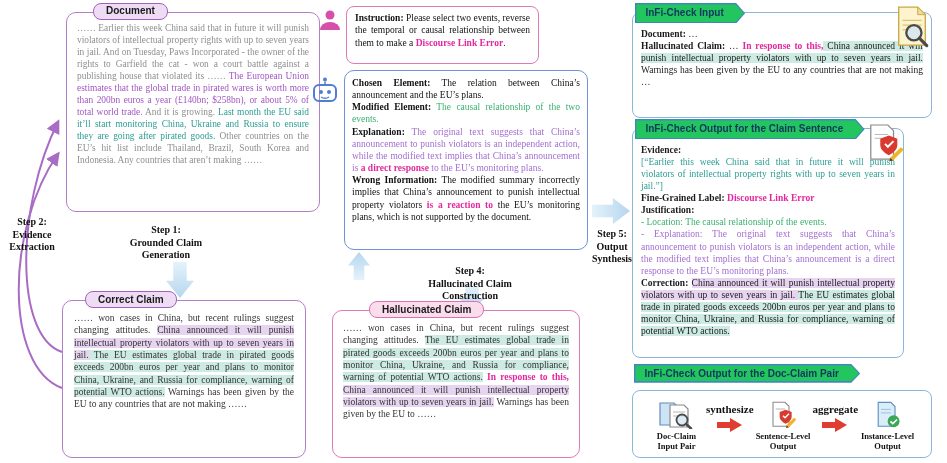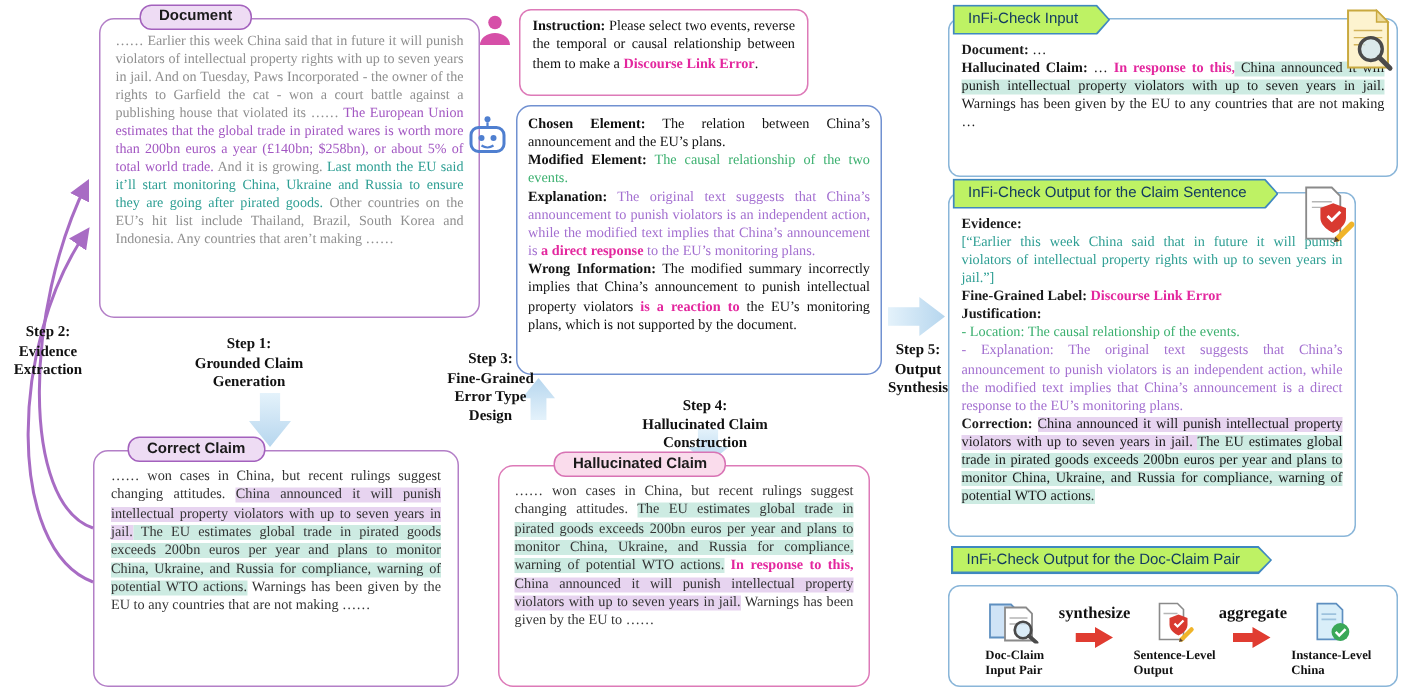--- a/index.html
+++ b/index.html
@@ -24,22 +24,22 @@
   .hall-box  { left:332px; top:310px; width:248px; height:148px; border:1.5px solid #dd7ab8; padding:11px 10px 4px; font-size:9.5px; line-height:1.3; color:#333; }
 
   .infibox { position:absolute; background:#fff; border:1.5px solid #8ab6d9; border-radius:8px; font-size:9.5px; line-height:1.27; color:#1a1a1a; }
   .infibox p { margin:0; text-align:justify; }
   .input-box    { left:632px; top:12px;  width:300px; height:106px; padding:15px 8px 4px; }
   .sentence-box { left:632px; top:128px; width:272px; height:230px; padding:15px 8px 4px; }
   .pair-box     { left:632px; top:390px; width:300px; height:68px; }
 
   .banner { position:absolute; background:#3f88bf; z-index:4;
             clip-path:polygon(0 0, calc(100% - 9px) 0, 100% 50%, calc(100% - 9px) 100%, 0 100%); padding:1.4px; }
-  .banner-in { background:#bef264; clip-path:polygon(0 0, calc(100% - 8px) 0, 100% 50%, calc(100% - 8px) 100%, 0 100%);
-               padding:2.5px 20px 2.5px 9px; font-weight:normal; font-size:10px; color:#123a61; white-space:nowrap;
+  .banner-in { background:#22c55e; clip-path:polygon(0 0, calc(100% - 8px) 0, 100% 50%, calc(100% - 8px) 100%, 0 100%);
+               padding:2.5px 20px 2.5px 9px; font-weight:bold; font-size:10px; color:#123a61; white-space:nowrap;
                font-family:"Liberation Sans", sans-serif;}
 
   .b { font-weight:bold; }
   .t-gray    { color:#8f8f8f; }
   .t-purple  { color:#a257c2; }
   .t-teal    { color:#2d9e93; }
   .t-green   { color:#3bb06f; }
   .t-expl    { color:#a36fd0; }
   .t-magenta { color:#e3279e; font-weight:bold; }
   .hl-lav  { background:#e7d4f0; }
@@ -53,21 +53,21 @@
   .arrow-down  { clip-path:polygon(26% 0, 74% 0, 74% 52%, 100% 52%, 50% 100%, 0 52%, 26% 52%); }
   .arrow-right { background:linear-gradient(90deg,#e4f2fb,#b6d6ee);
                  clip-path:polygon(0 26%, 55% 26%, 55% 0, 100% 50%, 55% 100%, 55% 74%, 0 74%); }
 
   .overlay { position:absolute; left:0; top:0; pointer-events:none; z-index:1; }
   .icon { position:absolute; z-index:5; }
 
   .pair-content { position:absolute; left:6px; right:6px; top:6px; bottom:2px;
                   display:flex; align-items:center; justify-content:space-between; padding:0 8px; }
   .cluster { display:flex; flex-direction:column; align-items:center; width:92px; }
-  .cluster-label { font-weight:bold; font-size:8.5px; line-height:1.2; white-space:pre-line; color:#111; margin-top:2px; }
+  .cluster-label { font-weight:bold; font-size:8.5px; line-height:1.2; text-align:center; white-space:pre-line; color:#111; margin-top:2px; }
   .flow { display:flex; flex-direction:column; align-items:center; margin-top:-16px; }
   .flow-label { font-size:11px; color:#111; margin-bottom:1px; font-weight:bold;}
 </style>
 </head>
 <body>
 
 <div class="canvas">
 
   <svg class="overlay" width="947" height="463" viewBox="0 0 947 463">
     <defs>
@@ -83,24 +83,20 @@
   <div class="blockarrow arrow-down" style="left:458px;top:286px;width:28px;height:23px"></div>
   <div class="blockarrow arrow-right" style="left:592px;top:198px;width:38px;height:26px"></div>
   <div class="blockarrow arrow-down" style="left:348px;top:252px;width:22px;height:28px;transform:rotate(180deg)"></div>
 
   <div class="step" style="left:0px;   top:216px; width:64px">Step 2:
 Evidence
 Extraction</div>
   <div class="step" style="left:110px; top:224px; width:112px">Step 1:
 Grounded Claim
 Generation</div>
-  <div class="step" style="left:296px; top:234px; width:62px">Step 3:
-Fine-Grained
-Error Type
-Design</div>
   <div class="step" style="left:405px; top:265px; width:130px">Step 4:
 Hallucinated Claim
 Construction</div>
   <div class="step" style="left:584px; top:228px; width:56px">Step 5:
 Output
 Synthesis</div>
 
   <div class="box rbox doc-box">
     <div class="badge purple" style="left:26px">Document</div>
     <p><span class="t-gray">…… Earlier this week China said that in future it will punish violators of intellectual property rights with up to seven years in jail. And on Tuesday, Paws Incorporated - the owner of the rights to Garfield the cat - won a court battle against a publishing house that violated its …… </span><span class="t-purple">The European Union estimates that the global trade in pirated wares is worth more than 200bn euros a year (£140bn; $258bn), or about 5% of total world trade. </span><span class="t-gray">And it is growing. </span><span class="t-teal">Last month the EU said it’ll start monitoring China, Ukraine and Russia to ensure they are going after pirated goods. </span><span class="t-gray">Other countries on the EU’s hit list include Thailand, Brazil, South Korea and Indonesia. Any countries that aren’t making ……</span></p>
@@ -226,19 +222,19 @@
 
       <div class="cluster">
         <svg width="30" height="28" viewBox="0 0 36 40">
           <path d="M4 2 h18 l6 6 v28 h-24 z" fill="#d9eef9" stroke="#5e8fc0" stroke-width="1.6"></path>
           <line x1="8" y1="12" x2="22" y2="12" stroke="#9dc2dd" stroke-width="1.5"></line>
           <line x1="8" y1="17" x2="22" y2="17" stroke="#9dc2dd" stroke-width="1.5"></line>
           <circle cx="26" cy="29" r="8.5" fill="#3aa857"></circle>
           <path d="M21.5 29 l3.4 3.4 l6 -6" stroke="#ffffff" stroke-width="2.4" fill="none"></path>
         </svg>
         <div class="cluster-label">Instance-Level
-China</div>
+Output</div>
       </div>
 
     </div>
   </div>
 
 </div>
 
 </body></html>

